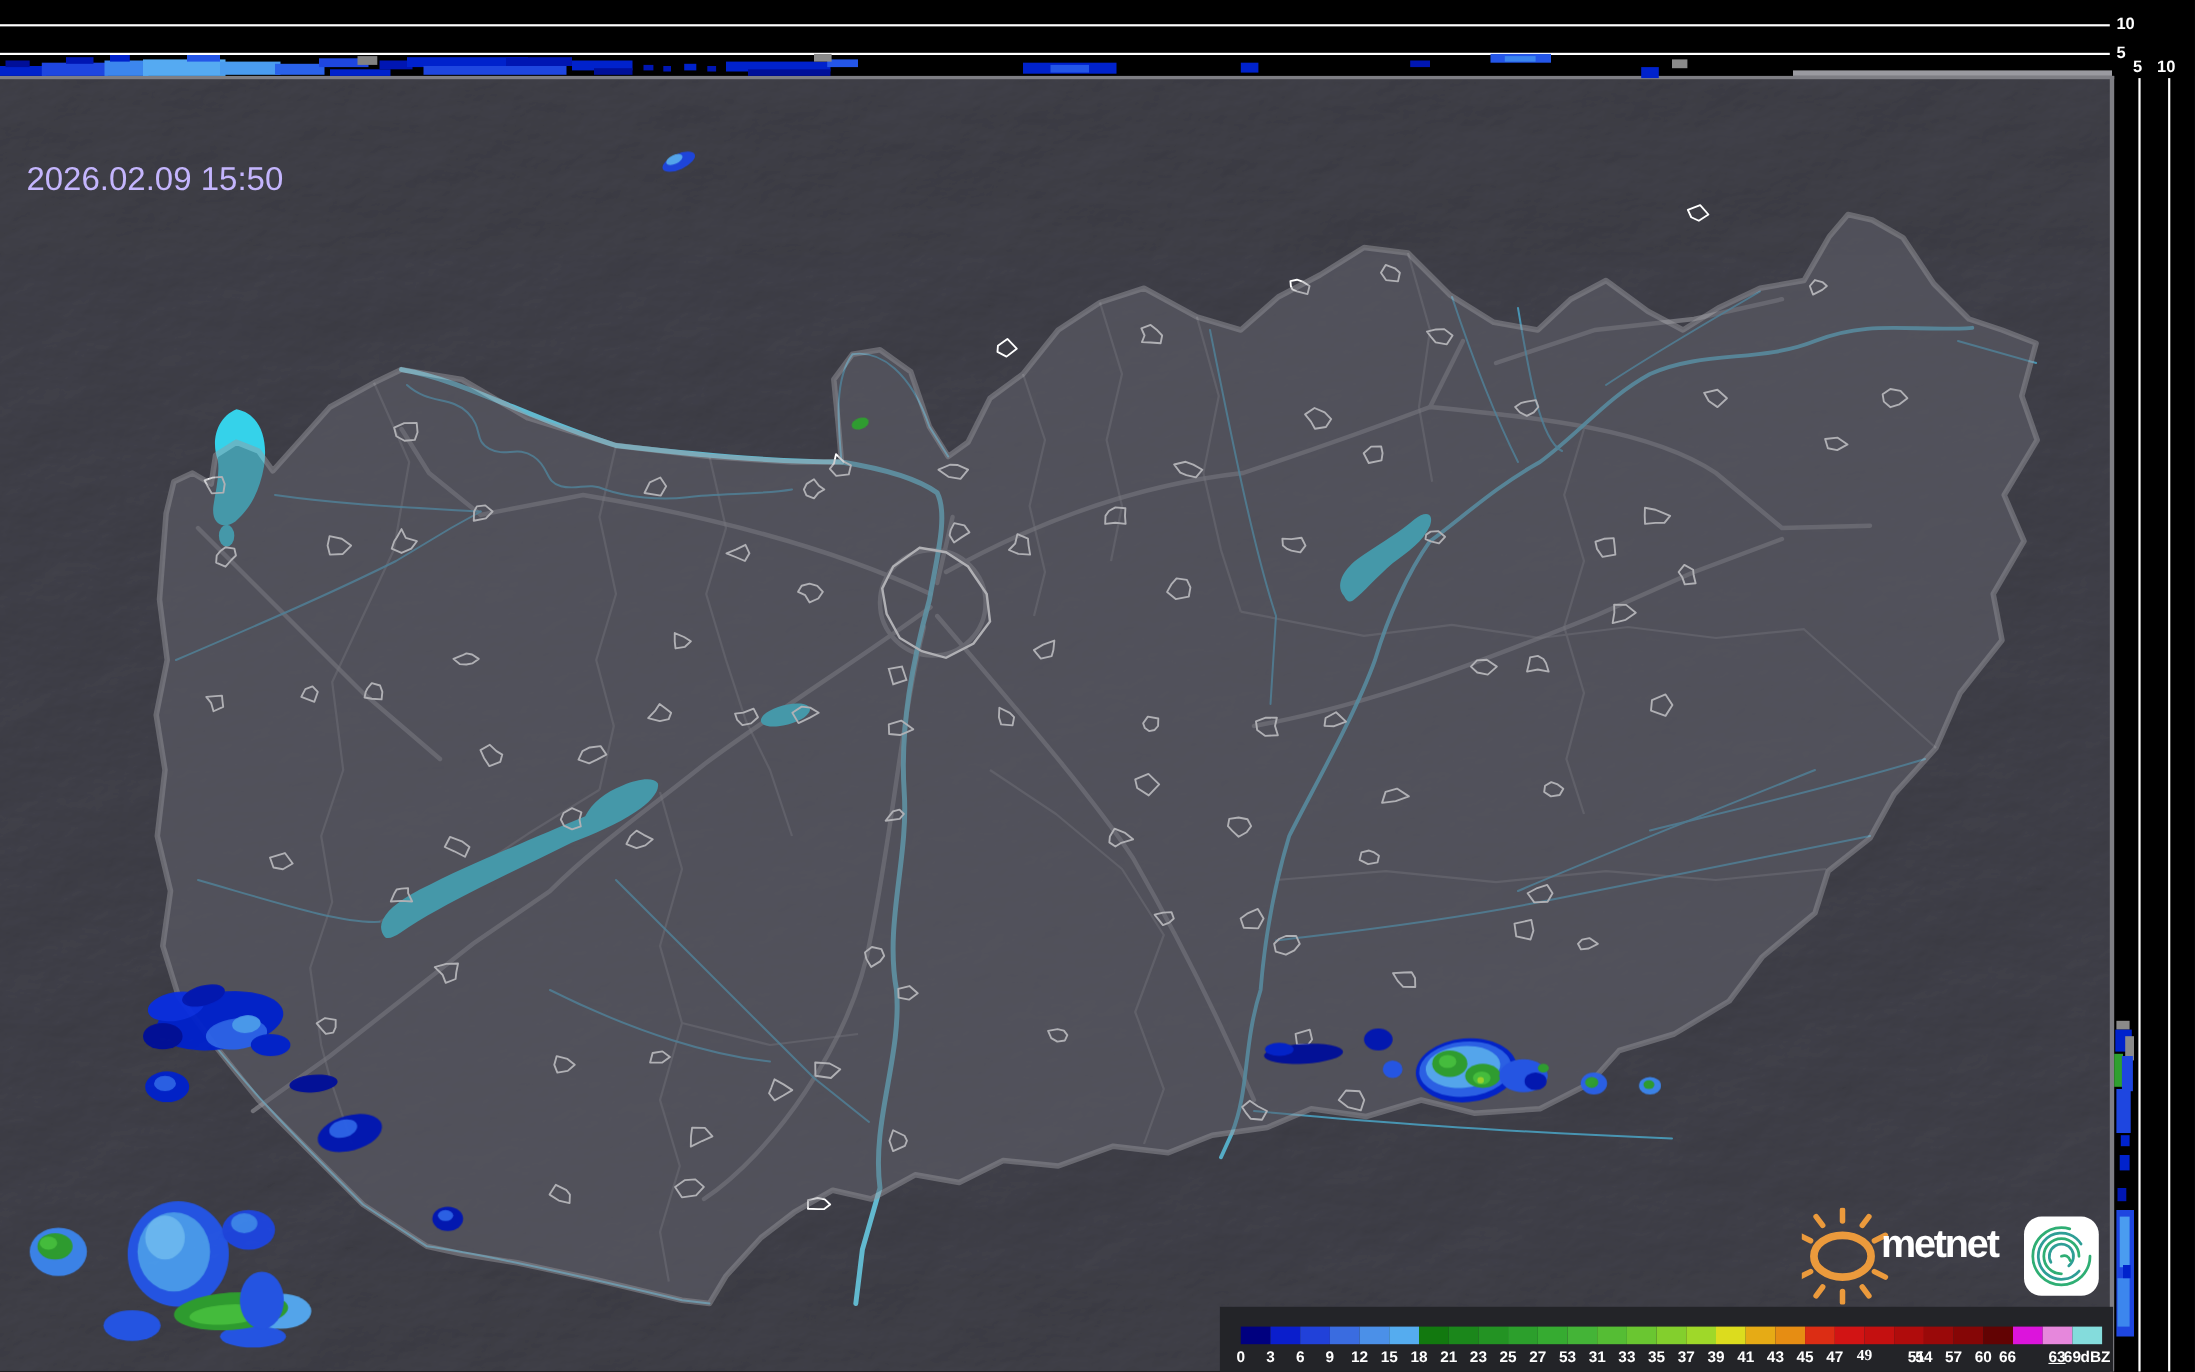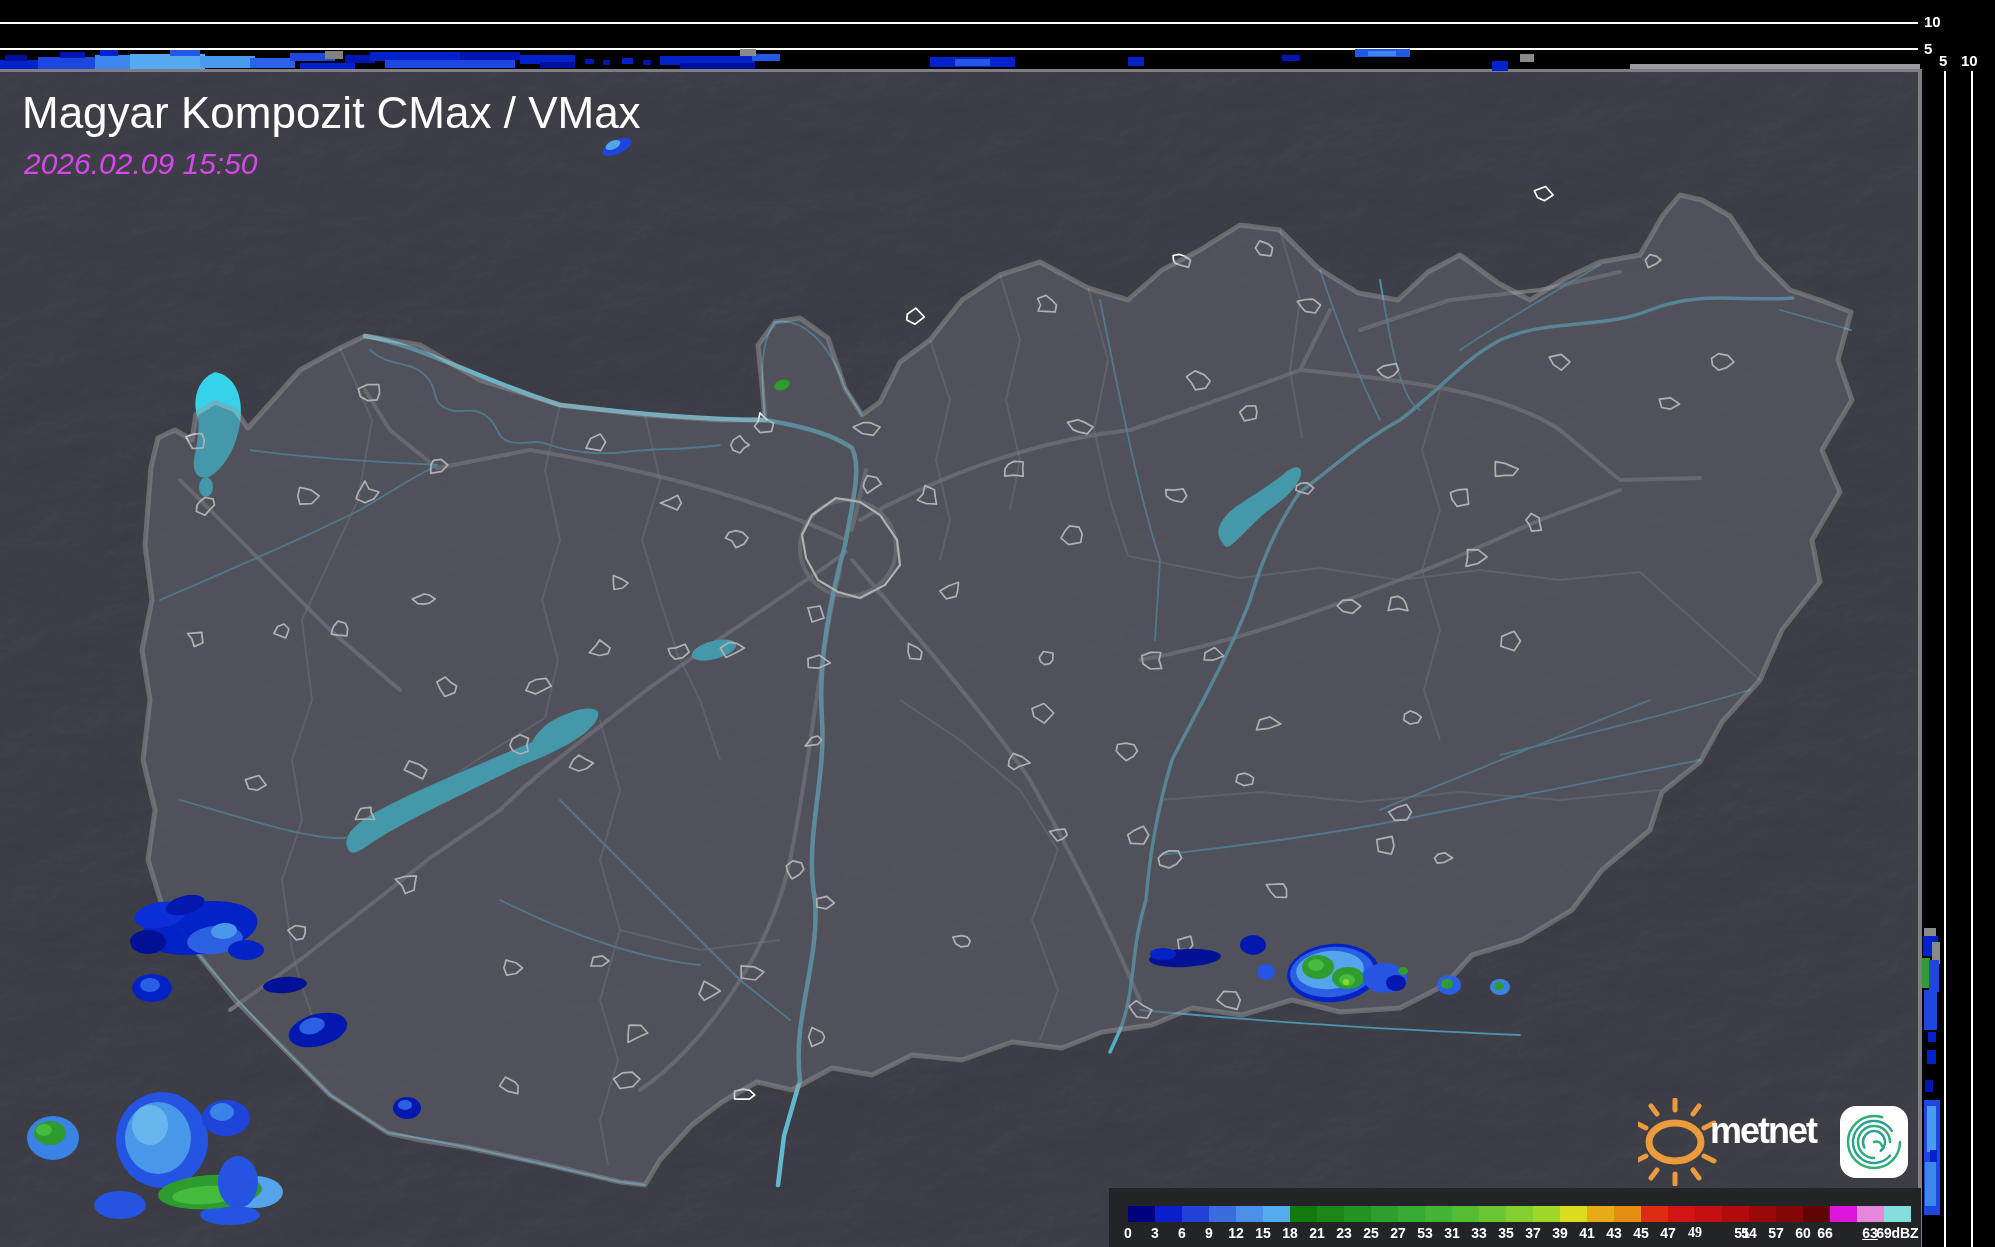--- a/index.html
+++ b/index.html
@@ -1,21 +1,21 @@
 <!DOCTYPE html>
 <html><head>
 <meta charset="utf-8">
 <style>
   html,body{margin:0;padding:0;background:#000;}
   .screen{position:relative;width:1995px;height:1247px;background:#000;overflow:hidden;
           font-family:"Liberation Sans",sans-serif;}
   .abs{position:absolute;}
   svg{display:block;}
   .title{left:22px;top:88px;font-size:44px;color:#fff;letter-spacing:0px;}
-  .timestamp{left:24px;top:147px;font-size:30px;color:#d946ef;font-style:italic;}
+  .timestamp{left:24px;top:147px;font-size:30px;color:#c4b5fd;}
   .axis-label{color:#fff;font-size:15px;font-weight:600;}
   .legend{left:1109px;top:1188px;width:812px;height:59px;}
   .lg-cell{position:absolute;top:18px;width:27px;height:16px;}
   .lg-tick{position:absolute;top:37px;transform:translateX(-50%);color:#fff;
            font-size:14px;font-weight:700;}
   .lg-unit{position:absolute;top:37px;left:796px;transform:translateX(-50%);color:#fff;
            font-size:14px;font-weight:700;}
   .logo{left:1638px;top:1098px;width:275px;height:88px;}
   .logo-text{position:absolute;left:72px;top:12px;font-size:36px;font-weight:700;
              color:#fff;letter-spacing:-2px;}
@@ -321,21 +321,20 @@
         <rect x="1928" y="1032" width="8" height="10" fill="#0022cc"></rect>
         <rect x="1927" y="1050" width="9" height="14" fill="#0022cc"></rect>
         <rect x="1925" y="1080" width="8" height="12" fill="#0016b3"></rect>
         <rect x="1924" y="1100" width="16" height="115" fill="#1e46e0"></rect>
         <rect x="1927" y="1106" width="9" height="46" fill="#4a9cf0"></rect>
         <rect x="1925" y="1162" width="11" height="44" fill="#3c86ee"></rect>
         <rect x="1930" y="1150" width="7" height="12" fill="#0022cc"></rect>
       </g>
   </svg>
 
-  <div class="abs title">Magyar Kompozit CMax / VMax</div>
   <div class="abs timestamp">2026.02.09 15:50</div>
 
   <div class="abs axis-label" style="left:1924px;top:13px">10</div>
   <div class="abs axis-label" style="left:1924px;top:40px">5</div>
   <div class="abs axis-label" style="left:1939px;top:52px">5</div>
   <div class="abs axis-label" style="left:1961px;top:52px">10</div>
 
   <div class="abs legend" id="legend" style="background: rgb(35, 36, 40);">
     <span class="lg-unit">dBZ</span>
   <div class="lg-cell" style="left: 19px; background: rgb(0, 0, 127);"></div>

